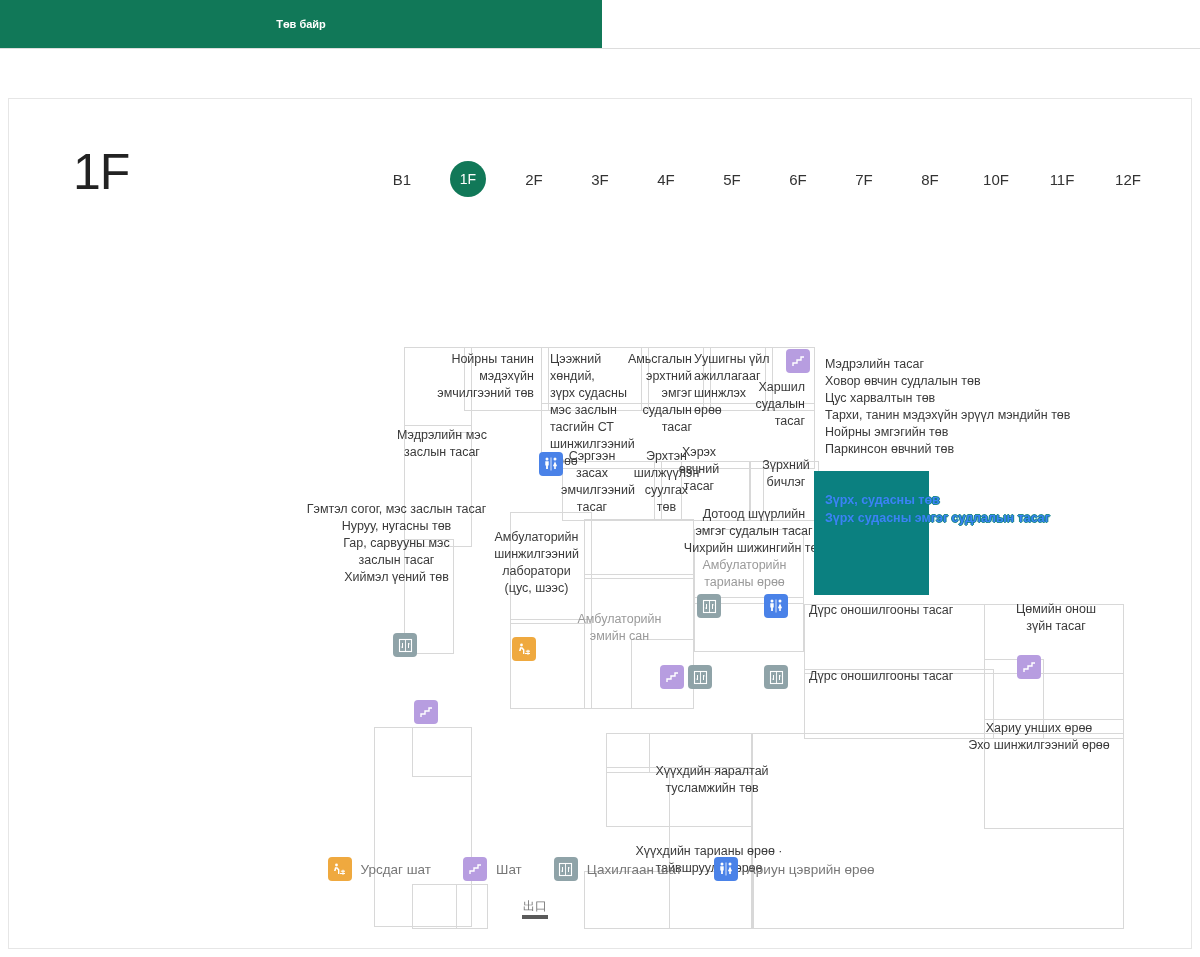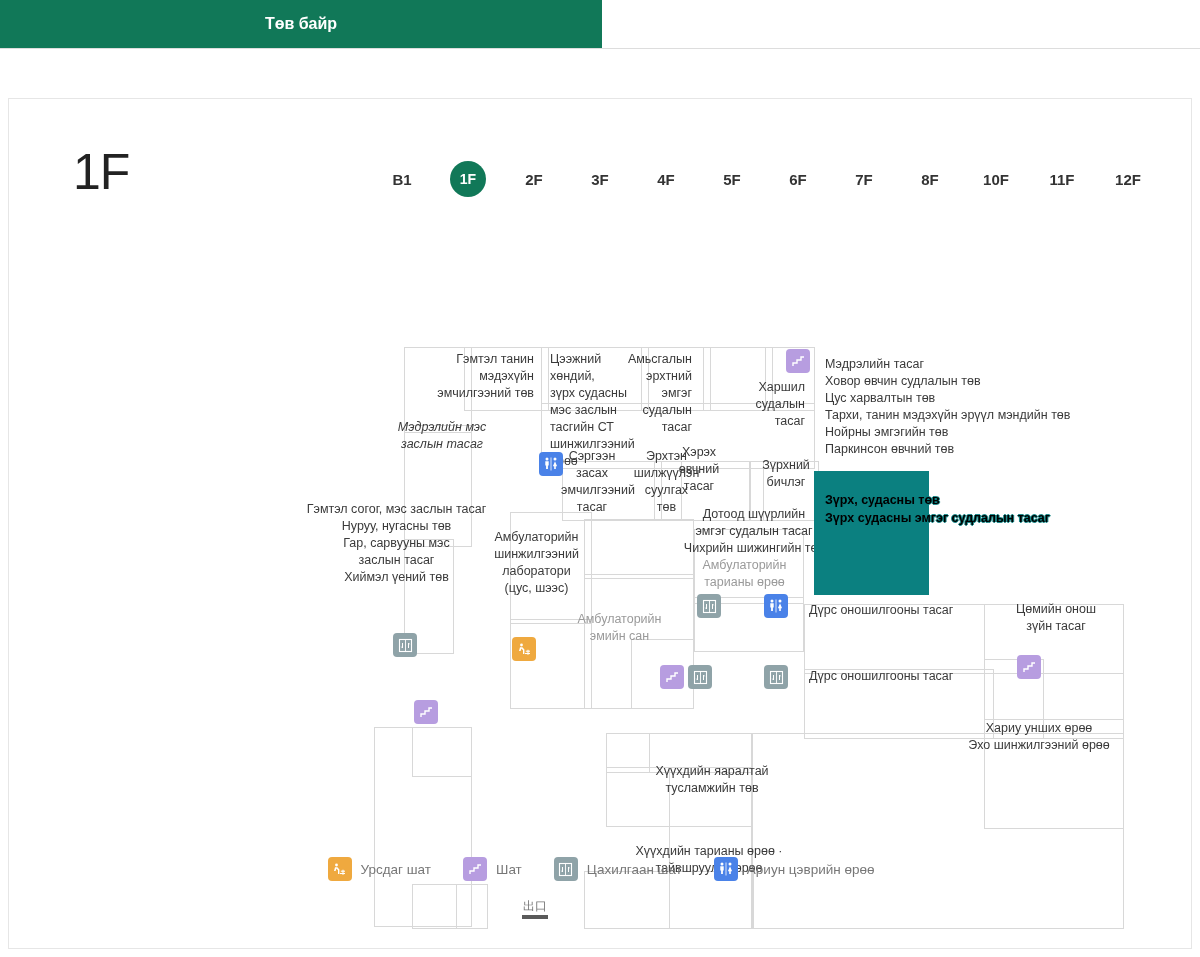--- a/index.html
+++ b/index.html
@@ -15,21 +15,21 @@
 
   
   .tabs {
     display: flex;
     width: 1200px;
     height: 49px;
     border-bottom: 1px solid #dddddd;
   }
   .tab {
     display: flex; align-items: center; justify-content: center;
-    font-size: 16px;
+    font-size: 11px;
     cursor: pointer;
     user-select: none;
     text-align: right;
   }
   .tab-active {
     width: 602px;
     background: #117858;
     color: #ffffff;
     font-weight: bold;
   }
@@ -64,21 +64,21 @@
     left: 360px; top: 60px;
     display: flex;
     align-items: center;
     gap: 0px;
   }
   .floor-item {
     width: 66px;
     height: 40px;
     display: flex; align-items: center; justify-content: center;
     font-size: 15px;
-    font-weight: bold;
+    font-weight: normal;
     color: #333333;
     cursor: pointer;
     user-select: none;
   }
   .floor-item.active .pill {
     background: #117858;
     color: #ffffff;
     border-radius: 50%;
     width: 36px; height: 36px;
     display: flex; align-items: center; justify-content: center;
@@ -111,21 +111,21 @@
   .label-grey { color: #9a9a9a; }
 
   .highlight-block {
     position: absolute;
     background: #0b8080;
   }
   .highlight-text {
     position: absolute;
     font-size: 12.5px;
     line-height: 18px;
-    color: #000000;
+    color: #3b82f6;
     font-weight: bold;
     text-shadow:
       -1px 0 rgba(11,128,128,.9), 1px 0 rgba(11,128,128,.9),
       0 -1px rgba(11,128,128,.9), 0 1px rgba(11,128,128,.9);
     white-space: pre-line;
   }
 
   
   .ficon {
     position: absolute;
@@ -263,43 +263,47 @@
     <div class="wall" style="left:403px; top:645px; width:45px; height:45px;"></div>
     <div class="wall" style="left:447px; top:645px; width:32px; height:45px;"></div>
 
     <div class="wall" style="left:597px; top:494px; width:146px; height:40px;"></div>
     <div class="wall" style="left:597px; top:494px; width:44px; height:40px;"></div>
     <div class="wall" style="left:597px; top:528px; width:146px; height:60px;"></div>
     <div class="wall" style="left:660px; top:528px; width:83px; height:162px;"></div>
     <div class="wall" style="left:575px; top:632px; width:170px; height:58px;"></div>
     <div class="wall" style="left:743px; top:494px; width:372px; height:196px;"></div>
 
-    <div class="room-label ta-r" style="left:425px; top:112px; width:100px;">Гэмтэл танин
+    <div class="room-label ta-r" style="left:425px; top:112px; width:100px;">Нойрны танин
 мэдэхүйн
 эмчилгээний төв</div>
 
     <div class="room-label ta-l" style="left:541px; top:112px; width:100px;">Цээжний
 хөндий,
 зүрх судасны
 мэс заслын
 тасгийн СТ
 шинжилгээний өрөө</div>
 
     <div class="room-label ta-r" style="left:598px; top:112px; width:85px;">Амьсгалын
 эрхтний
 эмгэг
 судалын
 тасаг</div>
 
+    <div class="room-label ta-l" style="left:685px; top:112px; width:86px;">Уушигны үйл
+ажиллагааг
+шинжлэх
+өрөө</div>
 
     <div class="room-label ta-r" style="left:716px; top:140px; width:80px;">Харшил
 судалын
 тасаг</div>
 
-    <div class="room-label ta-c" style="left:353px; top:180px; width:160px;font-style:italic;">Мэдрэлийн мэс
+    <div class="room-label ta-c" style="left:353px; top:188px; width:160px;">Мэдрэлийн мэс
 заслын тасаг</div>
 
     <div class="room-label ta-c" style="left:552px; top:209px; width:62px;">Сэргээн
 засах
 эмчилгээний
 тасаг</div>
 
     <div class="room-label ta-c" style="left:620px; top:209px; width:75px;">Эрхтэн
 шилжүүлэн
 суулгах

